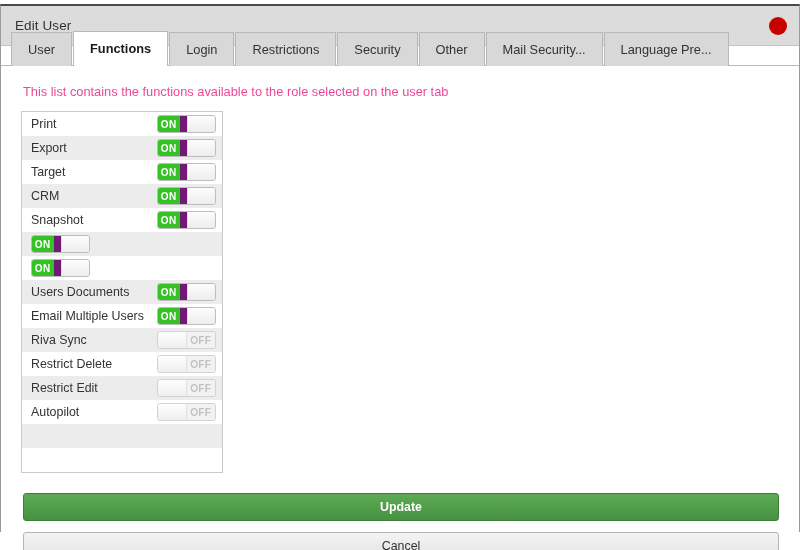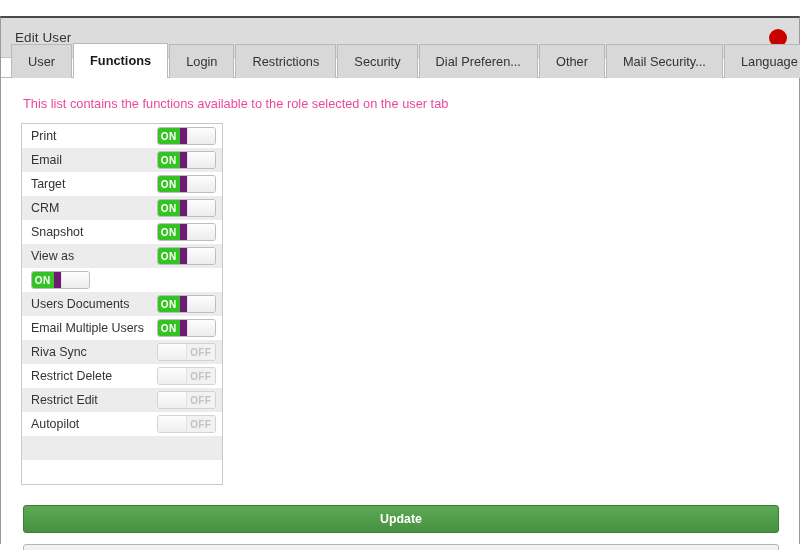--- a/index.html
+++ b/index.html
@@ -14,21 +14,21 @@
     position: relative;
     width: 800px;
     height: 550px;
     background: #ffffff;
     overflow: hidden;
   }
 
   
   .dialog {
     position: absolute;
-    left: 0; top: 16px;
+    left: 0; top: 4px;
     width: 800px;
     height: 528px;
     background: #ffffff;
     border: 1px solid #9a9a9a;
     border-top: 2px solid #4a4a4a;
     display: flex;
     flex-direction: column;
   }
 
   
@@ -217,40 +217,39 @@
       <div class="titlebar-title">Edit User</div>
       <div class="close-dot"></div>
     </div>
 
     <div class="tabstrip" id="tabstrip">
         <div class="tab"><span>User</span></div>
         <div class="tab active"><span>Functions</span></div>
         <div class="tab"><span>Login</span></div>
         <div class="tab"><span>Restrictions</span></div>
         <div class="tab"><span>Security</span></div>
-        <div class="tab"><span>Dial Preferen...</span></div>
         <div class="tab"><span>Other</span></div>
         <div class="tab"><span>Mail Security...</span></div>
         <div class="tab"><span>Language Pre...</span></div>
       </div>
 
     <div class="dialog-body">
 
       <div class="desc">This list contains the functions available to the role selected on the user tab</div>
 
       <div class="fnlist" id="fnlist">
           <div class="fnrow">
             <div class="fnrow-label">Print</div>
             <div class="toggle on">
               <div class="seg seg-on">ON</div>
               <div class="seg seg-blank"></div>
             </div>
           </div>
           <div class="fnrow alt">
-            <div class="fnrow-label">Email</div>
+            <div class="fnrow-label">Export</div>
             <div class="toggle on">
               <div class="seg seg-on">ON</div>
               <div class="seg seg-blank"></div>
             </div>
           </div>
           <div class="fnrow">
             <div class="fnrow-label">Target</div>
             <div class="toggle on">
               <div class="seg seg-on">ON</div>
               <div class="seg seg-blank"></div>
@@ -264,21 +263,20 @@
             </div>
           </div>
           <div class="fnrow">
             <div class="fnrow-label">Snapshot</div>
             <div class="toggle on">
               <div class="seg seg-on">ON</div>
               <div class="seg seg-blank"></div>
             </div>
           </div>
           <div class="fnrow alt">
-            <div class="fnrow-label">View as</div>
             <div class="toggle on">
               <div class="seg seg-on">ON</div>
               <div class="seg seg-blank"></div>
             </div>
           </div>
           <div class="fnrow">
             <div class="toggle on">
               <div class="seg seg-on">ON</div>
               <div class="seg seg-blank"></div>
             </div>

